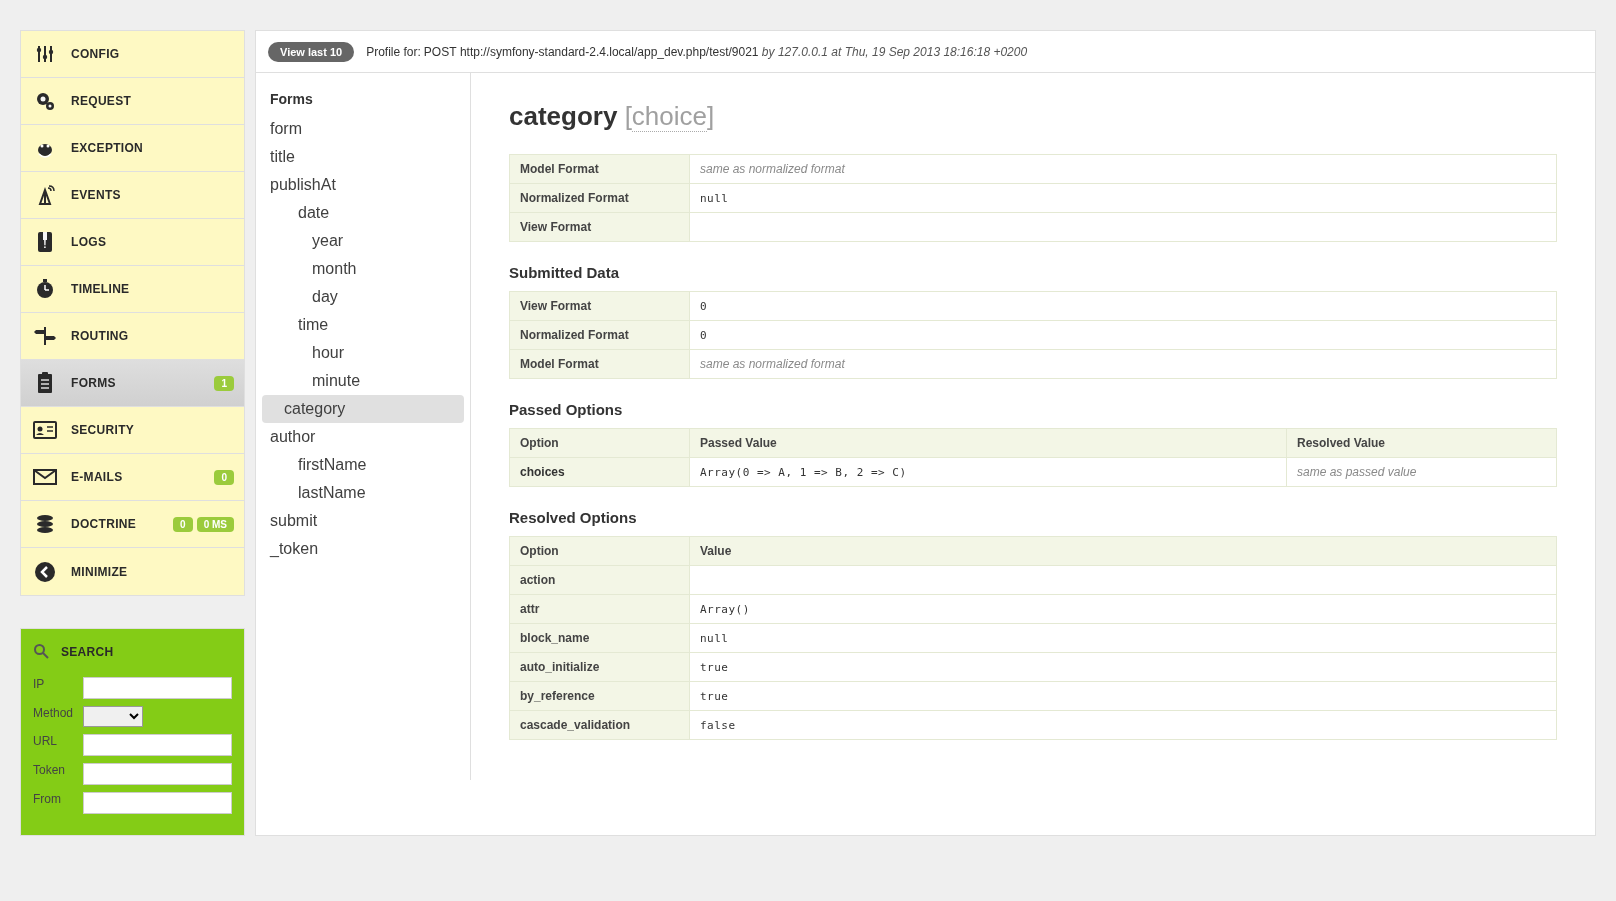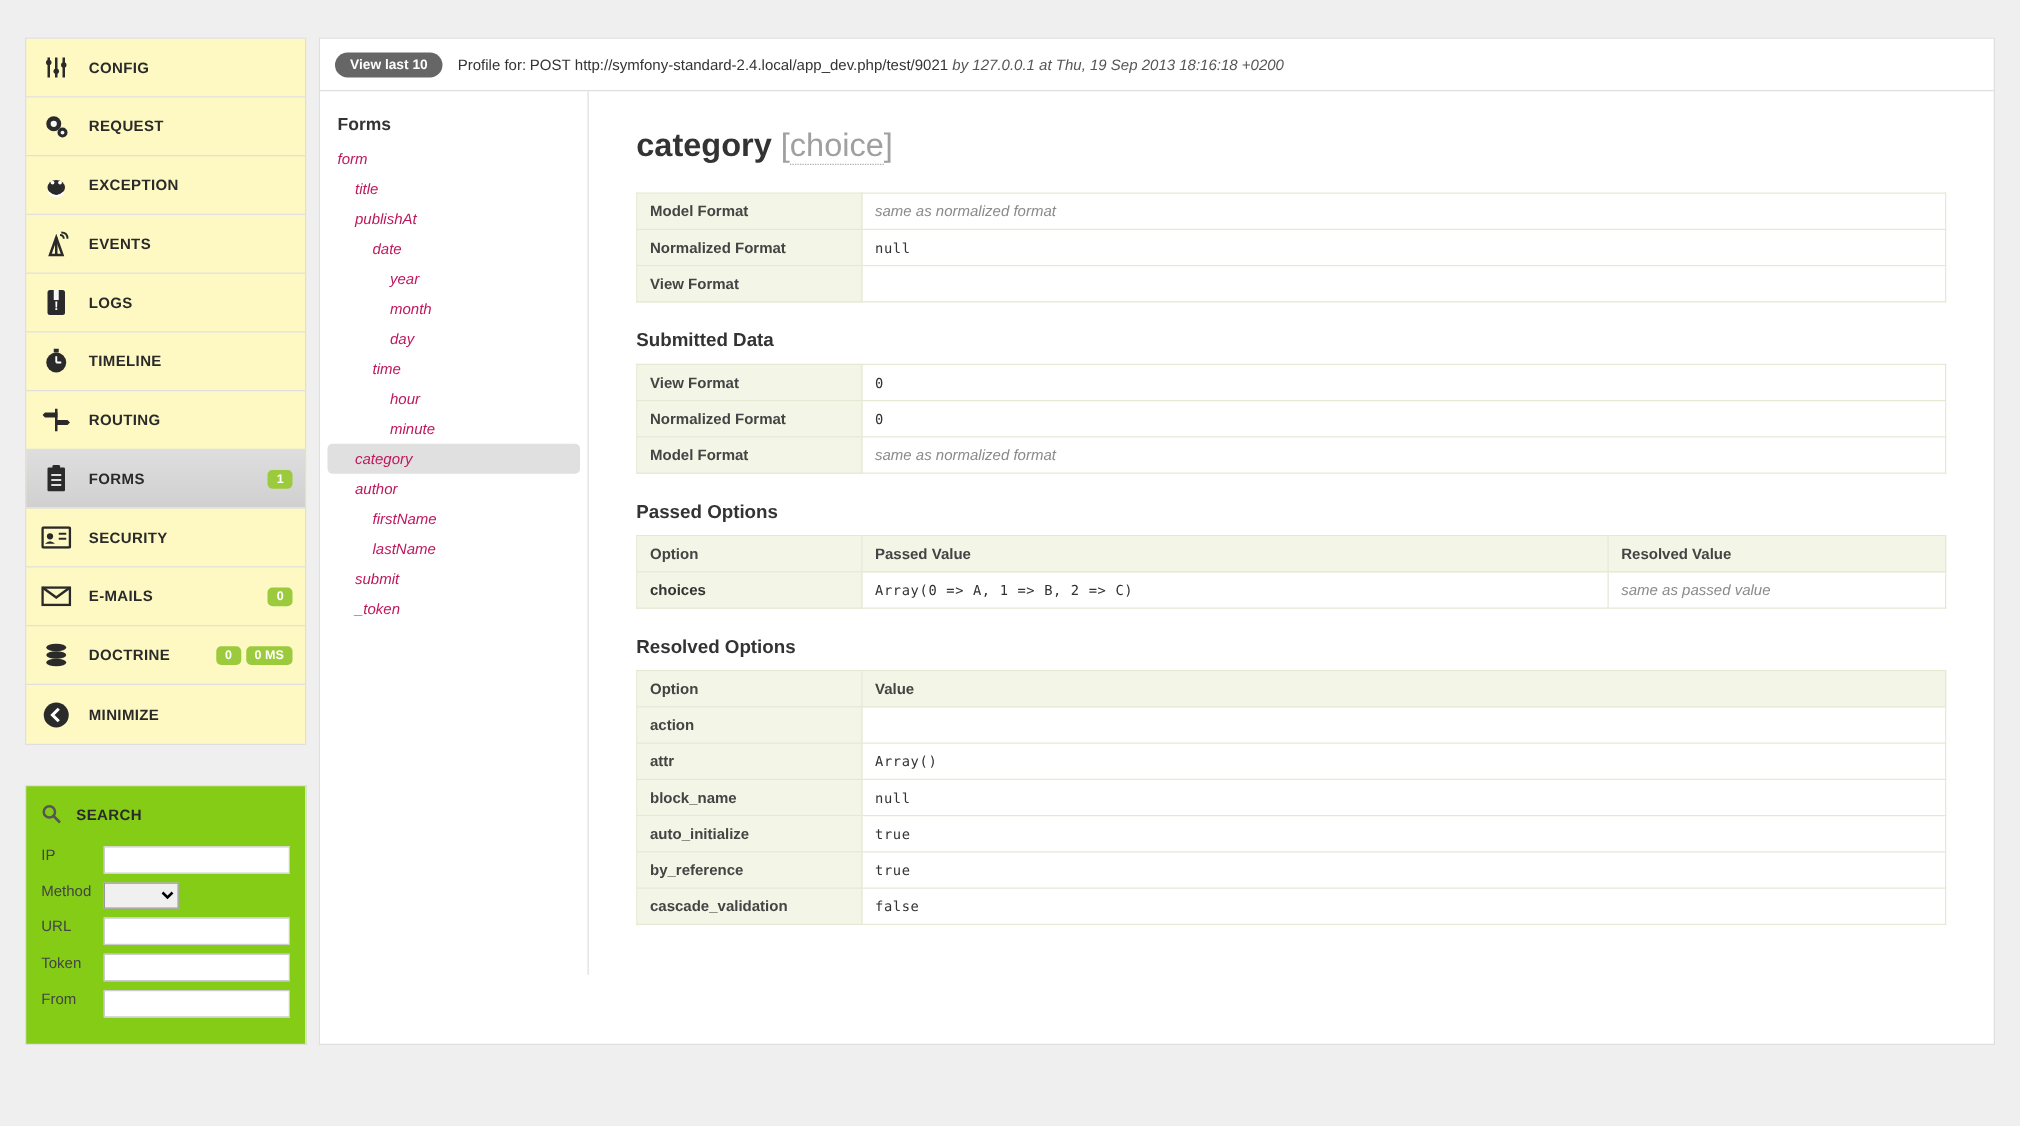--- a/index.html
+++ b/index.html
@@ -23,23 +23,23 @@
 .search-row input[type=text] { flex: 1; min-width: 0; height: 22px; border: 1px solid #ccc; background: #fff; padding: 0 4px; font-size: 12px; }
 .search-row select { width: 60px; height: 21px; border: 1px solid #999; background: #f0f0f0; font-size: 12px; }
 .content-area { flex: 1; background: #fff; border: 1px solid #dfdfdf; margin-left: 10px; min-height: 770px; }
 .header-bar { height: 42px; display: flex; align-items: center; padding: 0 12px; border-bottom: 1px solid #dfdfdf; font-size: 12px; color: #333; }
 .pill { background: #666; color: #fff; font-weight: bold; font-size: 11px; padding: 4px 12px; border-radius: 12px; margin-right: 12px; cursor: pointer; }
 .header-bar .plab { font-weight: normal; margin-right: 3px; }
 .header-bar .italic { font-style: italic; color: #555; }
 .content-body { display: flex; }
 .form-tree { width: 215px; border-right: 1px solid #dfdfdf; padding: 18px 0 30px 0; }
 .form-tree h3 { font-size: 14px; font-weight: bold; color: #333; padding: 0 14px 8px 14px; }
-.tree-item { font-size: 12px; color: #be185d; padding: 5px 0 5px 14px; cursor: pointer; font-style: italic; }
+.tree-item { font-size: 16px; color: #404040; padding: 5px 0 5px 14px; cursor: pointer; }
 .tree-item.active { background: #e0e0e0; border-radius: 4px; margin: 0 6px; padding-left: 8px; font-weight: normal; }
-.indent-1 { padding-left: 28px; } .indent-2 { padding-left: 42px; } .indent-3 { padding-left: 56px; }
+.indent-1 { padding-left: 14px; } .indent-2 { padding-left: 42px; } .indent-3 { padding-left: 56px; }
 .tree-item.active.indent-1 { padding-left: 22px; margin-left: 6px; }
 .main-panel { flex: 1; padding: 28px 38px 40px 38px; }
 .main-title { font-size: 26px; font-weight: bold; color: #333; margin-bottom: 22px; }
 .main-title .type { color: #a0a0a0; font-weight: normal; }
 .main-title .type-inner { border-bottom: 1px dotted #aaa; }
 .section-h { font-size: 15px; font-weight: bold; color: #333; margin: 22px 0 10px 0; }
 .section-h:first-of-type { margin-top: 0; }
 table { width: 100%; border-collapse: collapse; }
 table th, table td { border: 1px solid #e4e9d3; padding: 7px 10px; font-size: 12px; text-align: left; vertical-align: middle; }
 table th { background: #f3f6e6; font-weight: bold; color: #444; }

